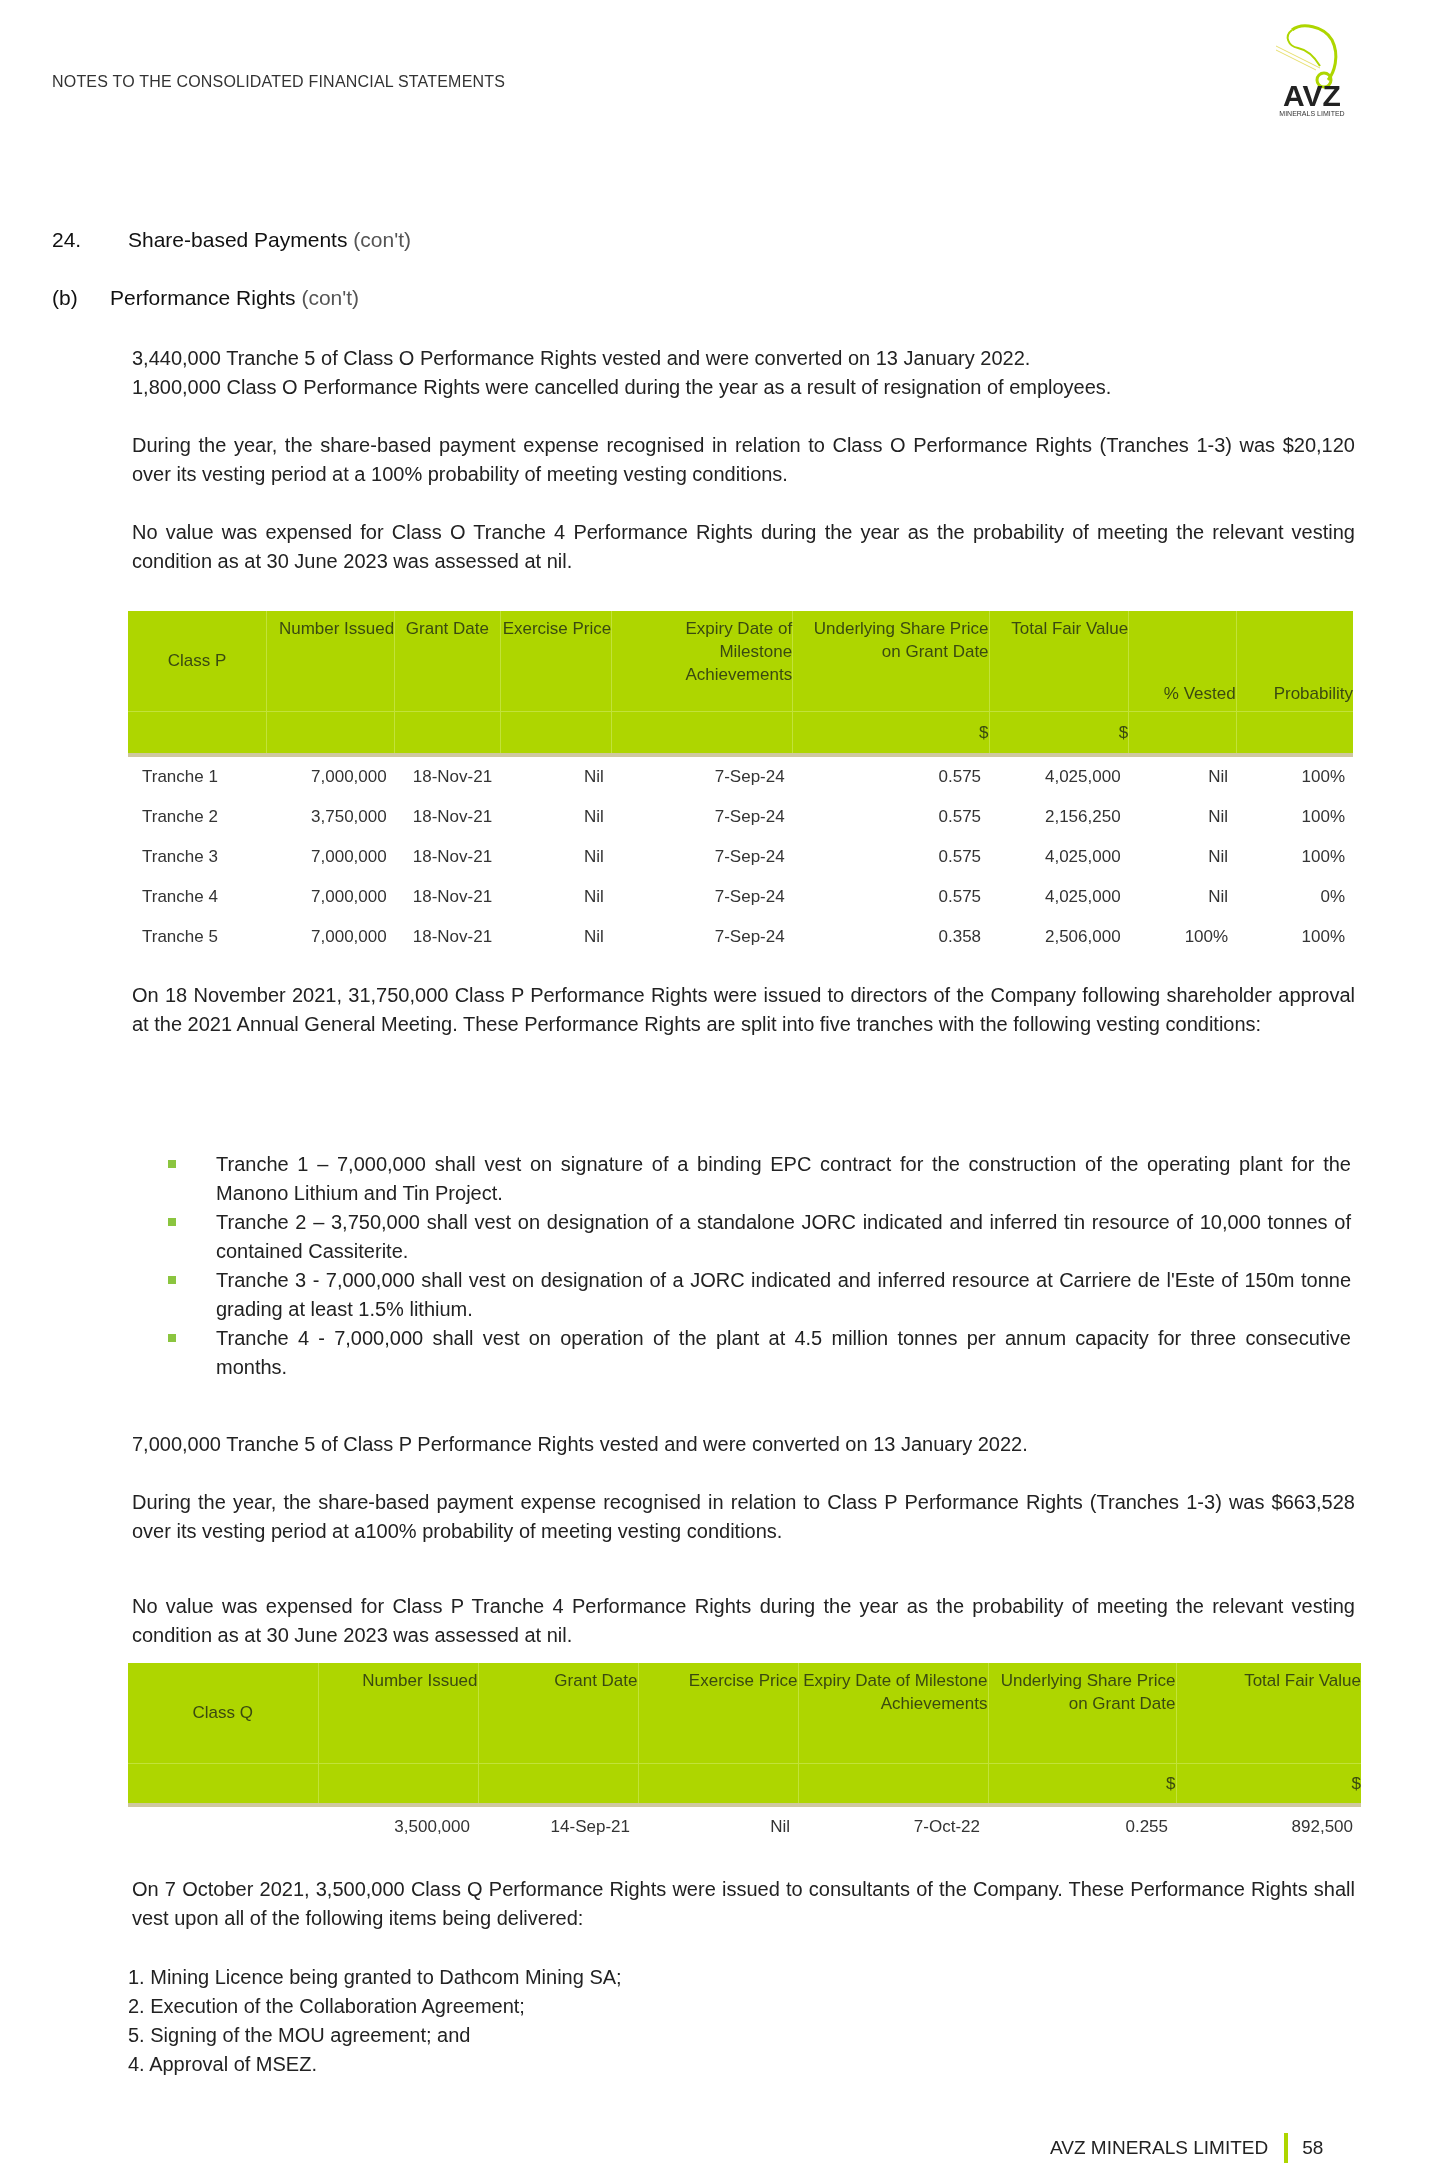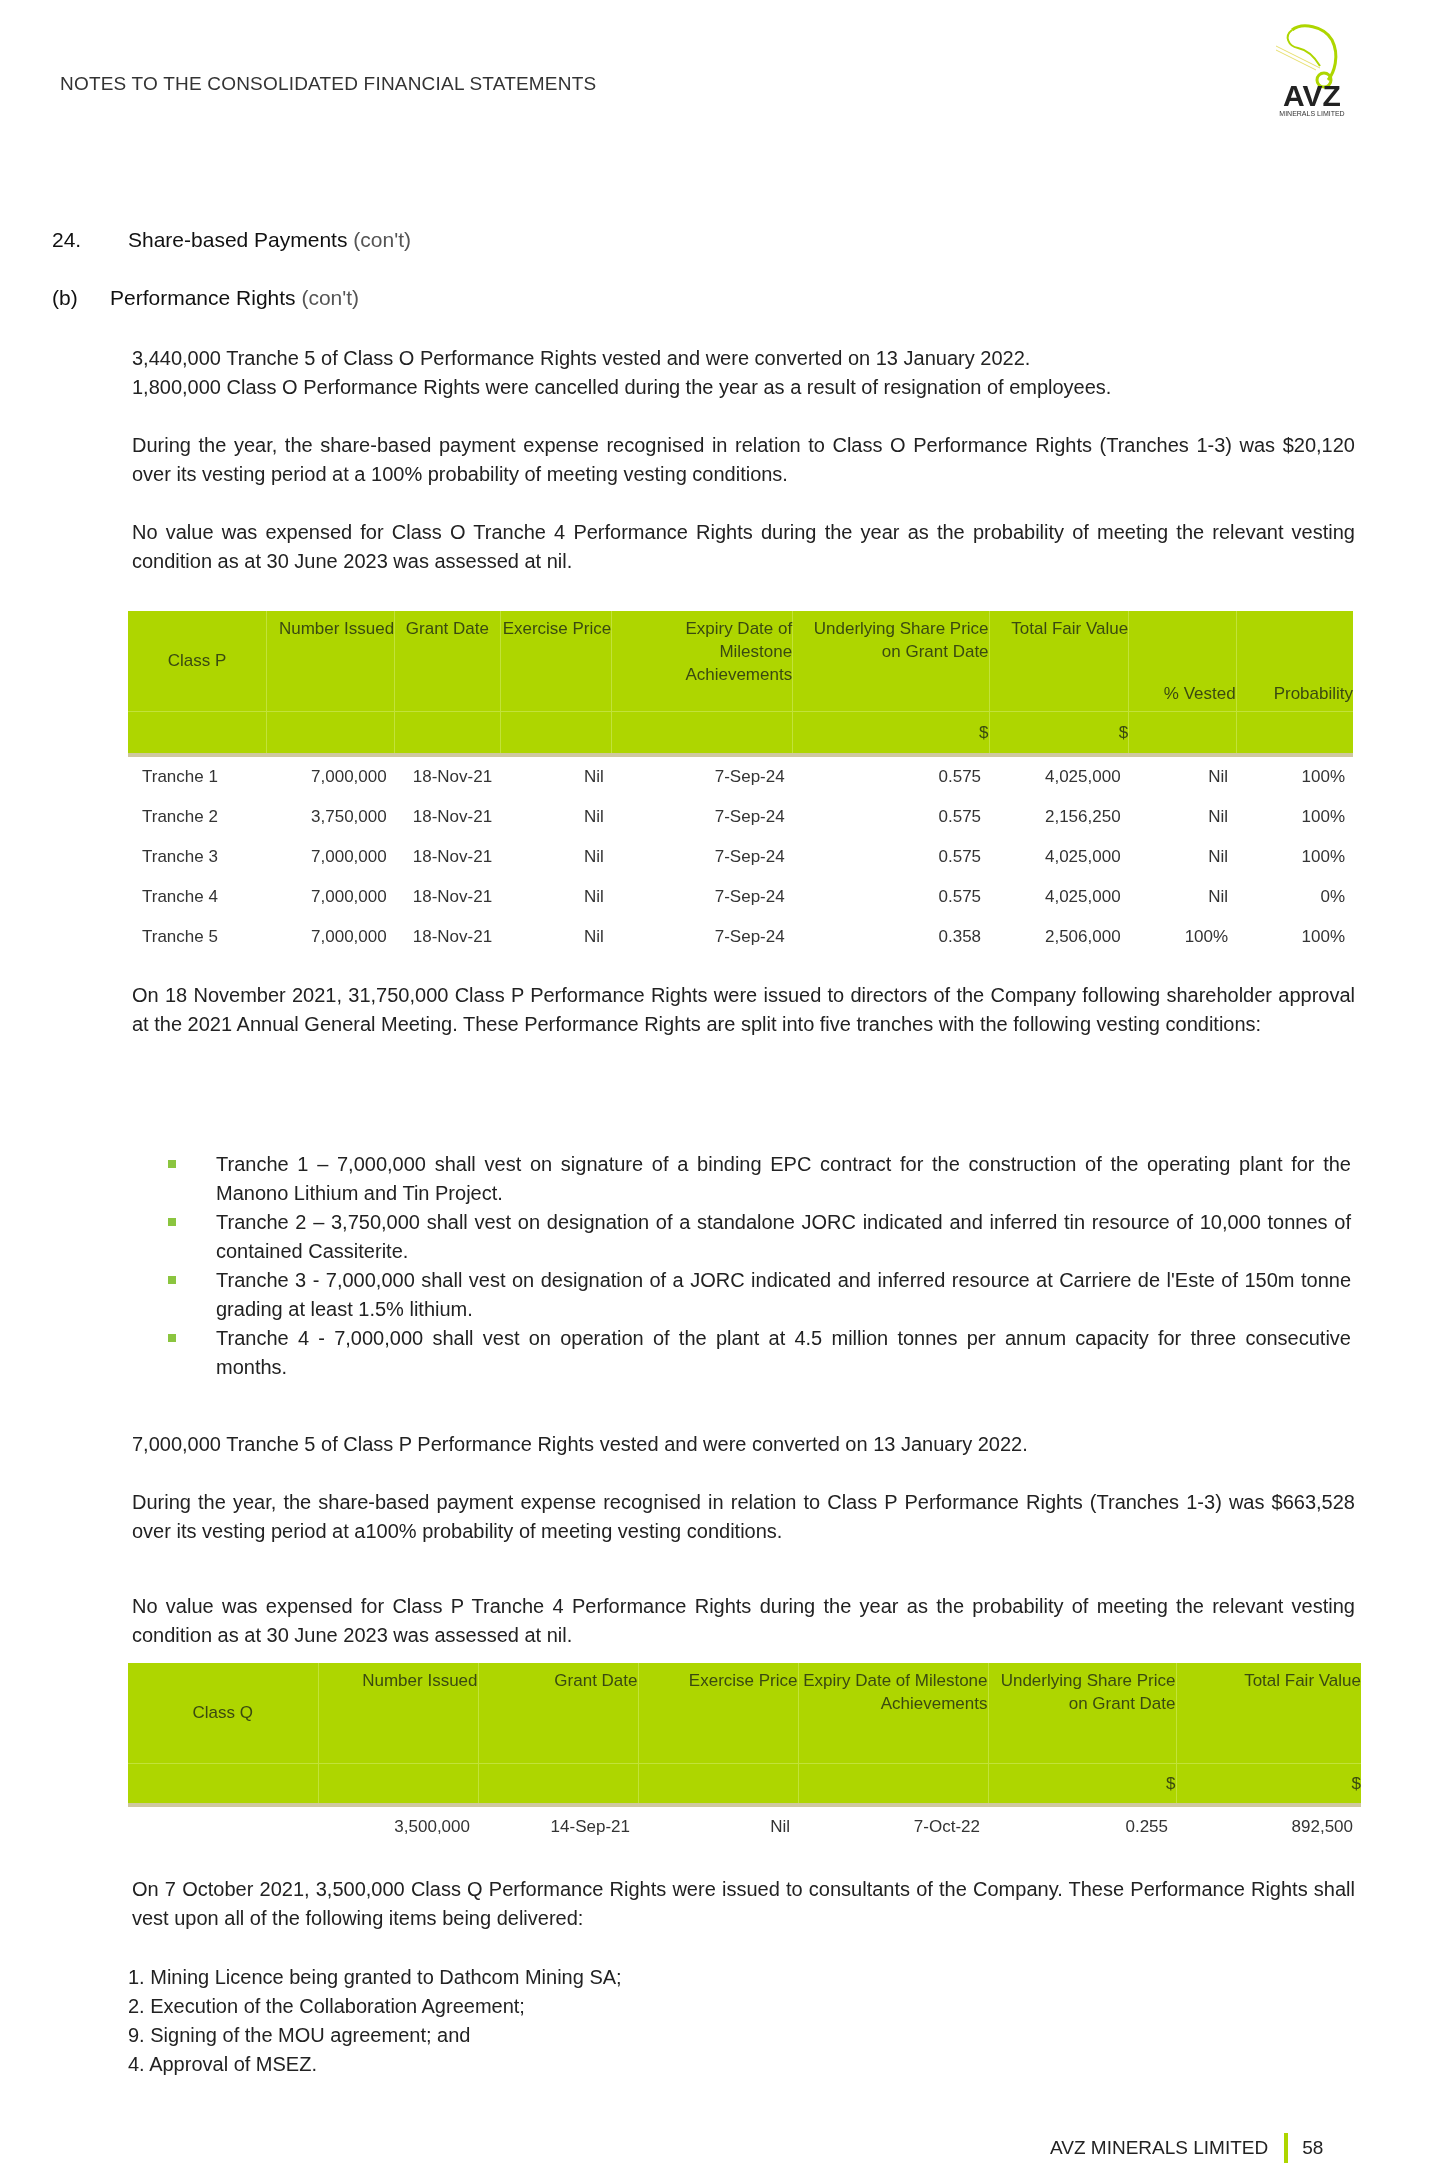--- a/index.html
+++ b/index.html
@@ -1,22 +1,22 @@
 <!DOCTYPE html>
 <html><head>
 <meta charset="utf-8">
 <style>
   html, body { margin: 0; padding: 0; background: #ffffff; }
   body {
     width: 1440px; height: 2184px; position: relative; overflow: hidden;
     font-family: "Liberation Sans", sans-serif; color: #222;
   }
   .page-header {
-    position: absolute; left: 60px; top: 73px;
-    font-size: 19px; letter-spacing: 0.2px; color: #333;
+    position: absolute; left: 52px; top: 73px;
+    font-size: 16px; letter-spacing: 0.2px; color: #333;
   }
   .logo { position: absolute; left: 1262px; top: 18px; width: 100px; height: 100px; }
   .h-section { position: absolute; left: 52px; top: 228px; font-size: 21px; color: #111; }
   .h-section .num { display: inline-block; width: 76px; }
   .h-sub { position: absolute; left: 52px; top: 286px; font-size: 21px; color: #111; }
   .h-sub .num { display: inline-block; width: 58px; }
   .muted { color: #555; }
 
   .para { position: absolute; left: 132px; width: 1223px; font-size: 20px; line-height: 29px; color: #222; text-align: justify; }
   .para p { margin: 0; }
@@ -227,21 +227,21 @@
     </tbody>
 </table>
 
 <div class="para" style="top:1875px;">
   <p>On 7 October 2021, 3,500,000 Class Q Performance Rights were issued to consultants of the Company. These Performance Rights shall vest upon all of the following items being delivered:</p>
 </div>
 
 <ul class="numlist">
   <li>1. Mining Licence being granted to Dathcom Mining SA;</li>
   <li>2. Execution of the Collaboration Agreement;</li>
-  <li>9. Signing of the MOU agreement; and</li>
+  <li>5. Signing of the MOU agreement; and</li>
   <li>4. Approval of MSEZ.</li>
 </ul>
 
 <div class="footer">
   <span>AVZ MINERALS LIMITED</span>
   <span class="bar"></span>
   <span>58</span>
 </div>
 
 </body></html>

